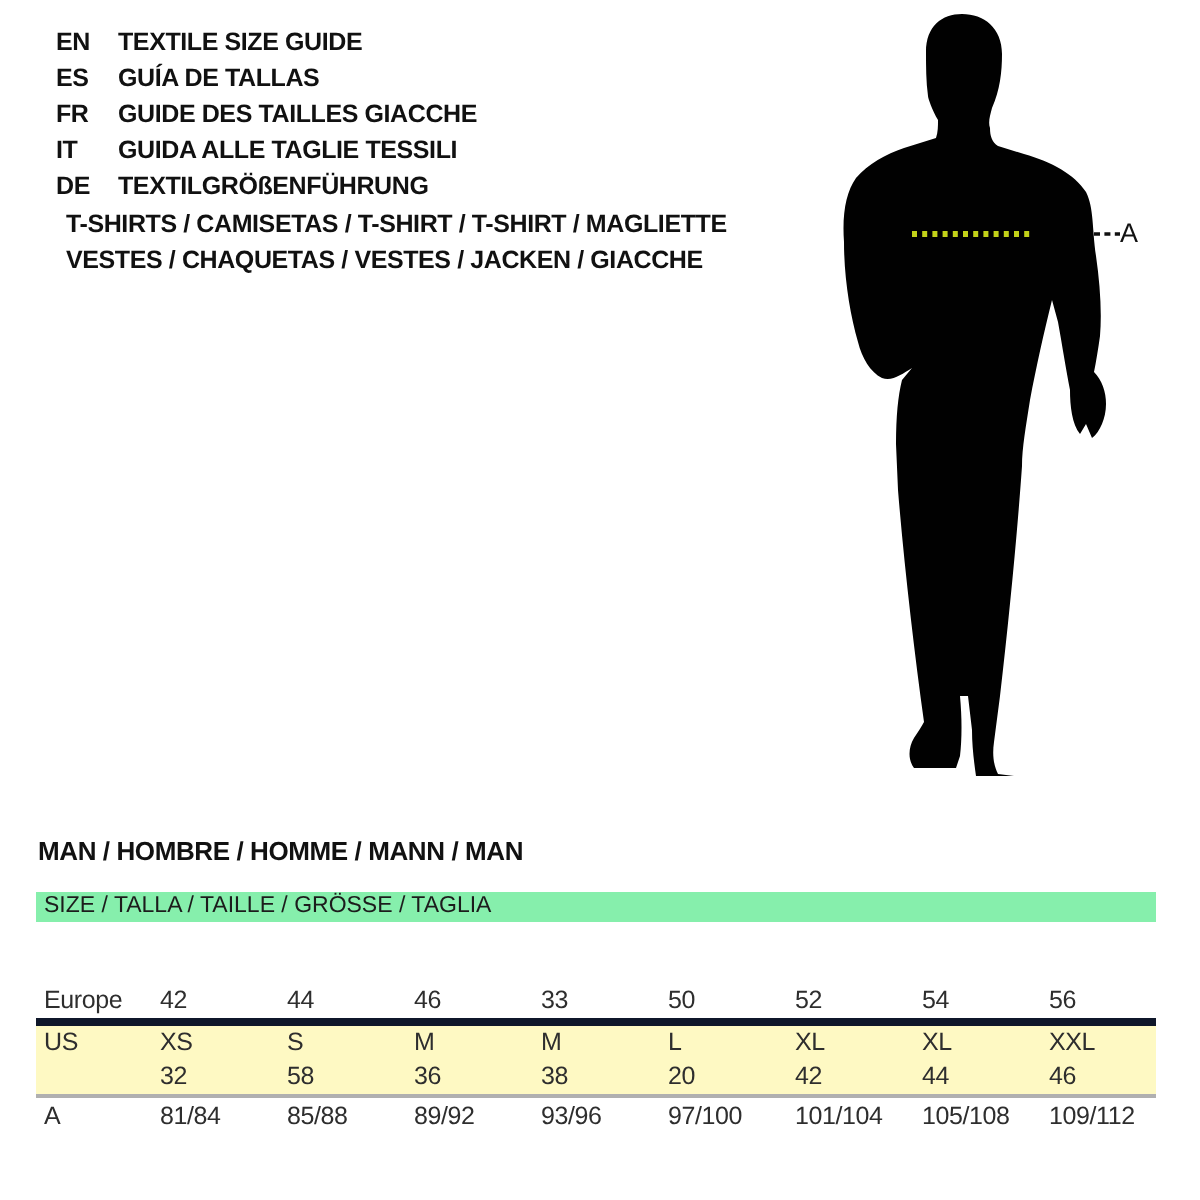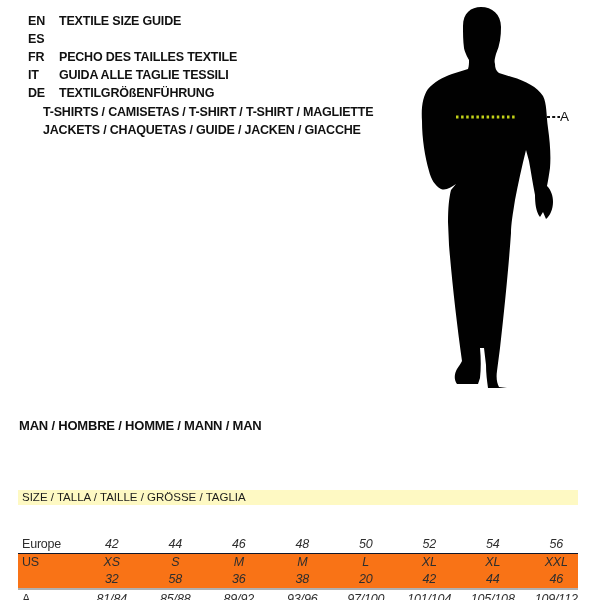--- a/index.html
+++ b/index.html
@@ -7,72 +7,73 @@
     position:relative;width:578px;height:600px;background:#ffffff;overflow:hidden;
     font-family:"Liberation Sans","DejaVu Sans",sans-serif;color:#111;
     -webkit-font-smoothing:antialiased;
   }
   
   .lang-list{position:absolute;left:28px;top:12px;}
   .lang-row{display:flex;height:18px;line-height:18px;font-size:12.5px;font-weight:700;letter-spacing:-0.2px;}
   .lang-code{width:31px;flex:0 0 31px;}
   .lang-label{white-space:nowrap;}
   
-  .categories{position:absolute;left:43px;top:103px;}
+  .categories{position:absolute;left:33px;top:103px;}
   .cat-line{height:18px;line-height:18px;font-size:12.5px;font-weight:700;letter-spacing:-0.2px;white-space:nowrap;}
   
   .figure{position:absolute;left:400px;top:0;width:200px;height:400px;}
   .figure svg{display:block;width:200px;height:400px;}
   .marker-label{position:absolute;left:160px;top:109px;font-size:13.5px;font-weight:400;color:#111;}
   
   .section-heading{position:absolute;left:19px;top:418px;font-size:13px;font-weight:700;letter-spacing:-0.2px;white-space:nowrap;text-align:center;}
   
   .size-table{position:absolute;left:18px;top:446px;width:570px;font-weight:400;color:#2e2e2e;}
-  .tbl-header{height:15px;line-height:15px;background:#fef9c3;font-size:11.5px;color:#1c1c1c;padding-left:4px;box-sizing:border-box;margin-top:44px;}
+  .tbl-header{height:15px;line-height:15px;background:#86efac;font-size:11.5px;color:#1c1c1c;padding-left:4px;box-sizing:border-box;}
   .tbl-row{display:grid;grid-template-columns:62px repeat(8,1fr);font-size:12.5px;letter-spacing:-0.2px;}
   .tbl-row .lbl{text-align:left;padding-left:4px;}
-  .tbl-row .val{text-align:center;font-style:italic;}
+  .tbl-row .val{text-align:left;}
   .row-europe{height:18px;line-height:18px;margin-top:30px;}
-  .mid-band{background:#f97316;border-top:1px solid #0f172a;border-bottom:2px solid #b0b0b0;}
+  .mid-band{background:#fef9c3;border-top:4px solid #0f172a;border-bottom:2px solid #b0b0b0;}
   .row-us{height:17px;line-height:17px;}
   .row-uk{height:17px;line-height:17px;}
   .row-a{height:19px;line-height:19px;}
   
   .footnote{position:absolute;left:19px;top:552px;font-size:12.5px;font-weight:700;letter-spacing:-0.2px;white-space:nowrap;}
 </style>
 </head>
 <body>
 
 <div class="page">
 
   <div class="lang-list">
     <div class="lang-row">
       <span class="lang-code">EN</span>
       <span class="lang-label">TEXTILE SIZE GUIDE</span>
     </div>
     <div class="lang-row">
       <span class="lang-code">ES</span>
+      <span class="lang-label">GUÍA DE TALLAS</span>
     </div>
     <div class="lang-row">
       <span class="lang-code">FR</span>
-      <span class="lang-label">PECHO DES TAILLES TEXTILE</span>
+      <span class="lang-label">GUIDE DES TAILLES GIACCHE</span>
     </div>
     <div class="lang-row">
       <span class="lang-code">IT</span>
       <span class="lang-label">GUIDA ALLE TAGLIE TESSILI</span>
     </div>
     <div class="lang-row">
       <span class="lang-code">DE</span>
       <span class="lang-label">TEXTILGRÖßENFÜHRUNG</span>
     </div>
   </div>
 
   <div class="categories">
     <div class="cat-line">T-SHIRTS / CAMISETAS / T-SHIRT / T-SHIRT / MAGLIETTE</div>
-    <div class="cat-line">JACKETS / CHAQUETAS / GUIDE / JACKEN / GIACCHE</div>
+    <div class="cat-line">VESTES / CHAQUETAS / VESTES / JACKEN / GIACCHE</div>
   </div>
 
   <div class="figure">
     <svg viewBox="0 0 200 400" xmlns="http://www.w3.org/2000/svg">
       <path d="M 63,26
                C 63,13 71,7 81,7
                C 92,7 101,14 101,27
                C 101,36 100,45 96,54
                C 95,58 94,61 95,64
                C 95,68 96,71 99,73
@@ -126,21 +127,21 @@
   <div class="section-heading">MAN / HOMBRE / HOMME / MANN / MAN</div>
 
   <div class="size-table">
     <div class="tbl-header">SIZE / TALLA / TAILLE / GRÖSSE / TAGLIA</div>
 
     <div class="tbl-row row-europe">
       <span class="lbl">Europe</span>
       <span class="val">42</span>
       <span class="val">44</span>
       <span class="val">46</span>
-      <span class="val">48</span>
+      <span class="val">33</span>
       <span class="val">50</span>
       <span class="val">52</span>
       <span class="val">54</span>
       <span class="val">56</span>
     </div>
 
     <div class="mid-band">
       <div class="tbl-row row-us">
         <span class="lbl">US</span>
         <span class="val">XS</span>

